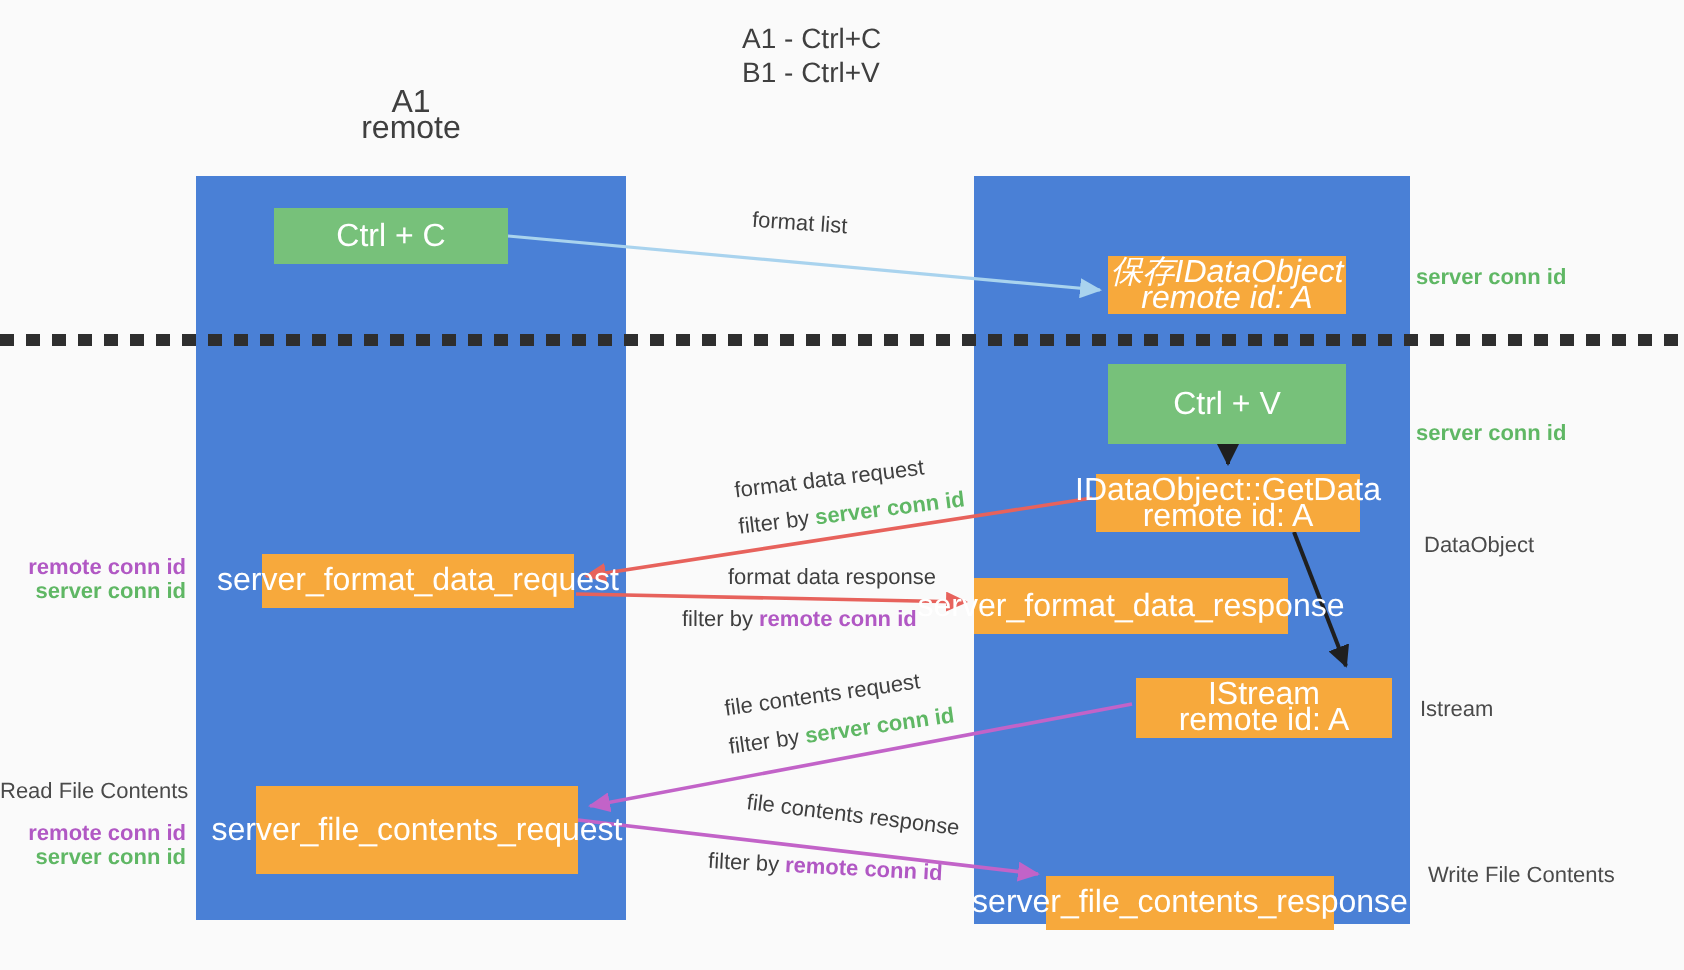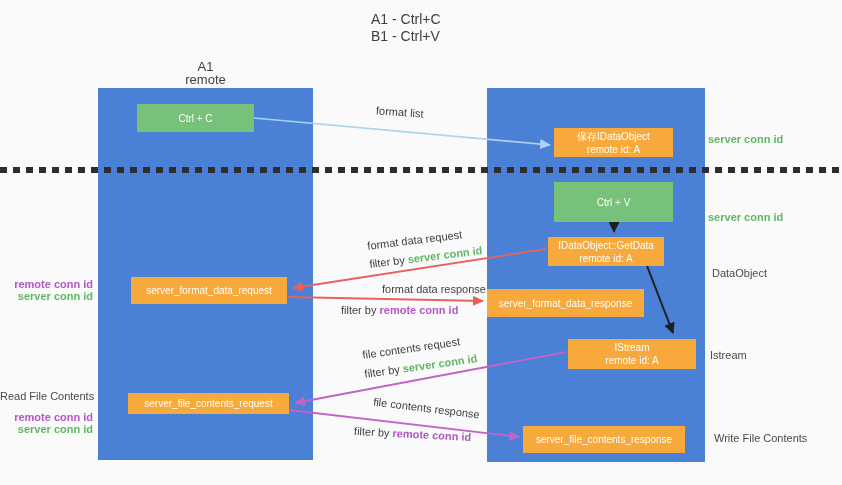--- a/index.html
+++ b/index.html
@@ -16,23 +16,23 @@
   }
   .abs { position: absolute; }
 
   .title {
     left: 371px; top: 11px;
     font-size: 14px; line-height: 17px;
     color: var(--c-gray-text, #3f3f3f);
     white-space: nowrap;
   }
   .lane-header {
-    top: 60px;
+    top: 45px;
     text-align: center;
-    font-size: 13px; line-height: 13px;
+    font-size: 16px; line-height: 13px;
     color: var(--c-gray-text, #3f3f3f);
   }
   .lane {
     top: 88px; height: 372px;
     background: var(--c-blue, #4a80d6);
     z-index: 1;
   }
   .divider {
     left: 0; top: 167px; width: 842px; height: 6px;
     background: repeating-linear-gradient(90deg,
@@ -50,21 +50,21 @@
   .ln-black   { stroke: var(--c-black, #1f1f1f);     stroke-width: 2; }
   .mk-blue    { fill: var(--c-lightblue, #a9d3ee); }
   .mk-red     { fill: var(--c-red, #e7625c); }
   .mk-magenta { fill: var(--c-magenta, #c263c8); }
   .mk-black   { fill: var(--c-black, #1f1f1f); }
 
   .node {
     z-index: 5;
     display: flex; flex-direction: column;
     align-items: center; justify-content: center;
-    color: #ffffff; font-size: 10px; line-height: 13px;
+    color: #ffffff; font-size: 16px; line-height: 13px;
     text-align: center; white-space: nowrap;
   }
   .node.green  { background: var(--c-green, #77c17a); }
   .node.orange { background: var(--c-orange, #f7a93c); }
 
   .lbl {
     z-index: 6;
     font-size: 11px; line-height: 12px;
     color: var(--c-gray-text, #3f3f3f);
     white-space: nowrap;
@@ -115,52 +115,52 @@
     <path class="line ln-red" d="M288,297 L483,301" marker-end="url(#m-red)"></path>
     <path class="line ln-black" d="M647,266 L673,333" marker-end="url(#m-black)"></path>
     <path class="line ln-magenta" d="M566,352 L295,403" marker-end="url(#m-magenta)"></path>
     <path class="line ln-magenta" d="M289,410 L519,437" marker-end="url(#m-magenta)"></path>
   </svg>
 
   <div class="abs node green" style="left:137px;top:104px;width:117px;height:28px;">
     <div>Ctrl + C</div>
   </div>
 
-  <div class="abs node orange" style="left:554px;top:128px;width:119px;height:29px;">
+  <div class="abs node orange" style="left:554px;top:128px;width:119px;height:29px;font-style:italic;">
     <div>保存IDataObject</div>
     <div>remote id: A</div>
   </div>
 
   <div class="abs node green" style="left:554px;top:182px;width:119px;height:40px;">
     <div>Ctrl + V</div>
   </div>
 
-  <div class="abs node orange" style="left:548px;top:237px;width:116px;height:29px;">
+  <div class="abs node orange" style="left:548px;top:237px;width:132px;height:29px;">
     <div>IDataObject::GetData</div>
     <div>remote id: A</div>
   </div>
 
   <div class="abs node orange" style="left:131px;top:277px;width:156px;height:27px;">
     <div>server_format_data_request</div>
   </div>
 
   <div class="abs node orange" style="left:487px;top:289px;width:157px;height:28px;">
     <div>server_format_data_response</div>
   </div>
 
   <div class="abs node orange" style="left:568px;top:339px;width:128px;height:30px;">
     <div>IStream</div>
     <div>remote id: A</div>
   </div>
 
-  <div class="abs node orange" style="left:128px;top:393px;width:161px;height:21px;">
+  <div class="abs node orange" style="left:128px;top:393px;width:161px;height:44px;">
     <div>server_file_contents_request</div>
   </div>
 
-  <div class="abs node orange" style="left:523px;top:426px;width:162px;height:27px;">
+  <div class="abs node orange" style="left:523px;top:438px;width:144px;height:27px;">
     <div>server_file_contents_response</div>
   </div>
 
   <div class="abs lbl green-t" style="left:708px;top:133px;">server conn id</div>
   <div class="abs lbl green-t" style="left:708px;top:211px;">server conn id</div>
   <div class="abs lbl side" style="left:712px;top:246px;margin-top:21px;">DataObject</div>
   <div class="abs lbl side" style="left:710px;top:349px;">Istream</div>
   <div class="abs lbl side" style="left:714px;top:432px;">Write File Contents</div>
 
   <div class="abs lbl right-align" style="left:0;top:278px;width:93px;">
@@ -173,21 +173,21 @@
     <div class="green-t">server conn id</div>
   </div>
 
   <div class="abs lbl" style="left:376px;top:106px;transform:rotate(4deg);">format list</div>
 
   <div class="abs lbl" style="left:367px;top:234px;transform:rotate(-7deg);">format data request</div>
   <div class="abs lbl" style="left:369px;top:251px;transform:rotate(-7deg);">
     <span>filter by </span><span class="green-t">server conn id</span>
   </div>
 
-  <div class="abs lbl" style="left:382px;top:283px;">format data response</div>
+  <div class="abs lbl" style="left:364px;top:283px;">format data response</div>
   <div class="abs lbl" style="left:341px;top:304px;">
     <span>filter by </span><span class="purple-t">remote conn id</span>
   </div>
 
   <div class="abs lbl" style="left:362px;top:342px;transform:rotate(-8deg);">file contents request</div>
   <div class="abs lbl" style="left:364px;top:360px;transform:rotate(-8deg);">
     <span>filter by </span><span class="green-t">server conn id</span>
   </div>
 
   <div class="abs lbl" style="left:373px;top:402px;transform:rotate(7deg);">file contents response</div>

